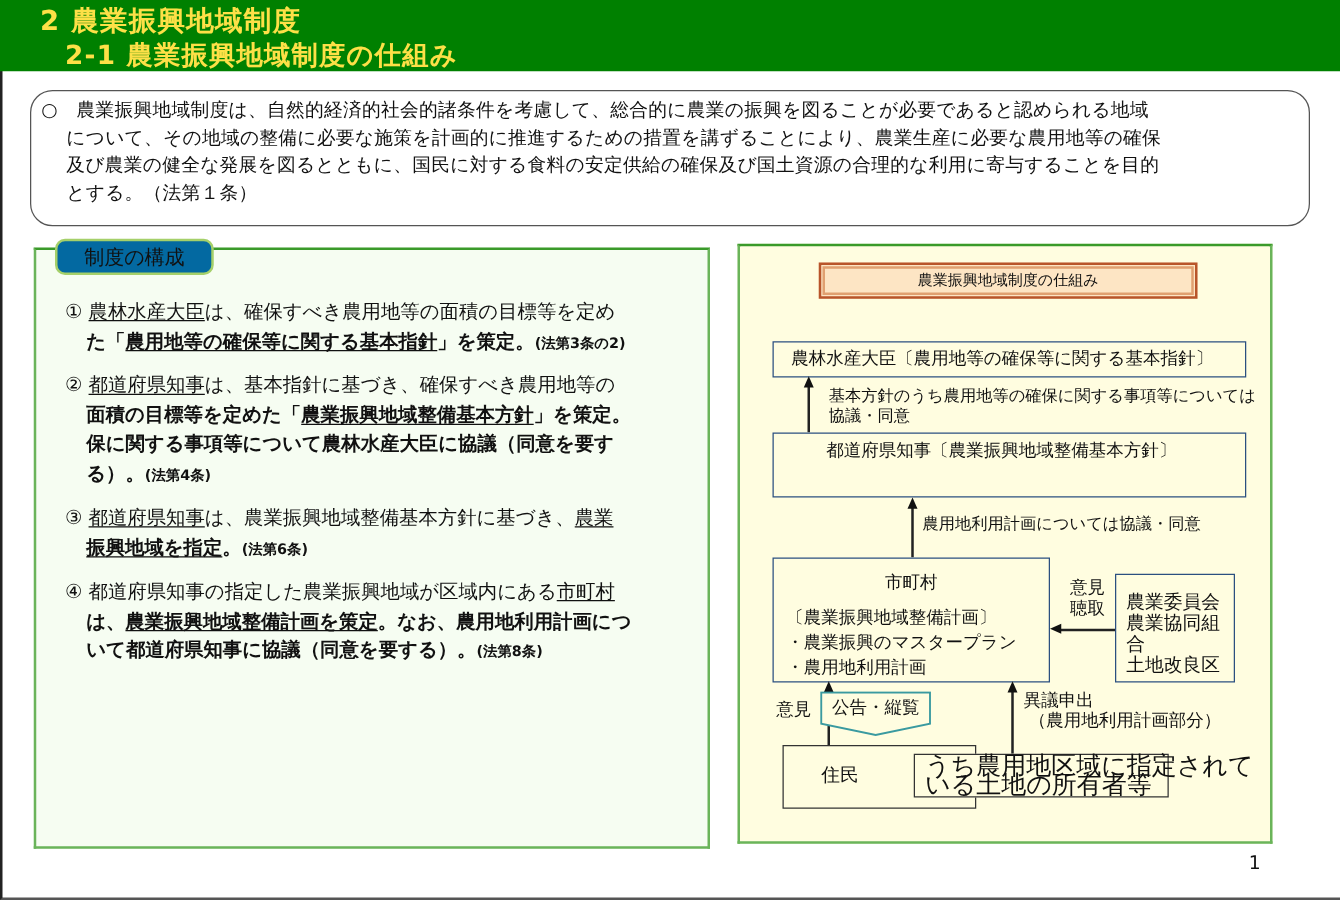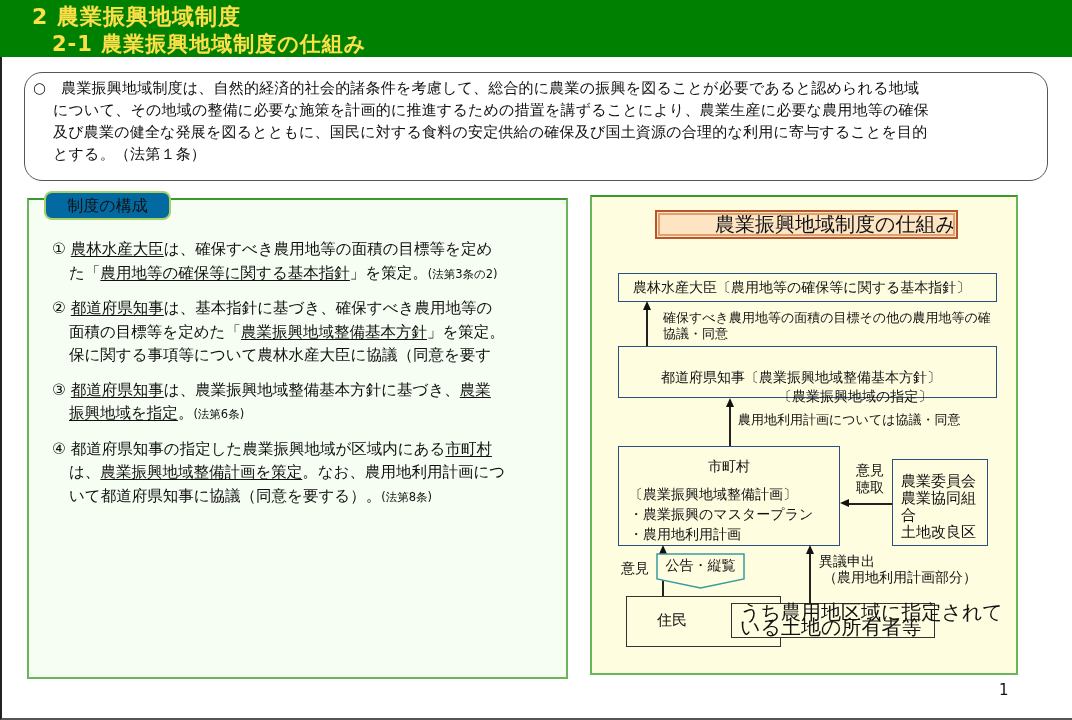--- a/index.html
+++ b/index.html
@@ -13,29 +13,29 @@
   .intro { position: absolute; left: 24px; top: 72px; width: 1024px; height: 109px; border: 1px solid #555; border-radius: 18px; background: #fff; padding: 4px 14px 0 8px; }
   .intro p { font-size: 15px; line-height: 22px; white-space: nowrap; letter-spacing: 0.2px; }
   .intro .l1 { padding-left: 0; }
   .intro .ind { padding-left: 20px; }
 
   .left-panel { position: absolute; left: 27px; top: 198px; width: 541px; height: 481px; background: #f6fdf2; border: 2px solid #6ab45a; border-top-color: #3a9a2a; }
   .tab { position: absolute; left: 44px; top: 191px; width: 127px; height: 29px; background: #0369a1; border: 2px solid #a5d06a; border-radius: 8px; font-size: 16px; text-align: center; line-height: 25px; }
   .items { position: absolute; left: 52px; top: 238px; width: 510px; }
   .item { font-size: 15.5px; line-height: 23.5px; margin-bottom: 11px; white-space: nowrap; }
   .item .ln { display: block; }
-  .item .cont { padding-left: 17px; }
+  .item .cont { padding-left: 17px; font-weight: bold; }
   .u { text-decoration: underline; text-underline-offset: 2px; margin-top: 34px; }
   .small { font-size: 11.5px; }
 
   .right-panel { position: absolute; left: 590px; top: 195px; width: 428px; height: 480px; background: #fffde0; border: 2px solid #6ab45a; border-top-color: #3a9a2a; }
-  .dg-title { position: absolute; left: 655px; top: 210px; width: 303px; height: 29px; background: #fde5c4; border: 2px solid #b8552a; outline: 2px solid #e0a070; outline-offset: -5px; font-size: 20px; text-align: right; line-height: 24px; }
+  .dg-title { position: absolute; left: 655px; top: 210px; width: 303px; height: 29px; background: #fde5c4; border: 2px solid #b8552a; outline: 2px solid #e0a070; outline-offset: -5px; font-size: 12px; text-align: center; line-height: 24px; }
   .box { position: absolute; background: #fffde0; border: 1.5px solid #2b4f80; font-size: 14px; }
   .box1 { left: 618px; top: 273px; width: 379px; height: 29px; padding-left: 14px; line-height: 26px; white-space: nowrap; }
-  .box2 { left: 618px; top: 346px; width: 379px; height: 52px; padding-left: 42px; padding-top: 21px; line-height: 19px; white-space: nowrap; }
+  .box2 { left: 618px; top: 346px; width: 379px; height: 52px; padding-left: 42px; padding-top: 5px; line-height: 19px; white-space: nowrap; }
   .box3 { left: 618px; top: 446px; width: 222px; height: 100px; padding-top: 9px; white-space: nowrap; }
   .box3 .c { text-align: center; line-height: 20px; margin-bottom: 8px; }
   .box3 .r { padding-left: 10px; line-height: 20px; }
   .box4 { left: 892px; top: 459px; width: 96px; height: 87px; border-width: 1.5px; padding: 13px 0 0 8px; line-height: 17px; font-size: 15px; }
   .box5 { left: 626px; top: 596px; width: 155px; height: 51px; border-color: #333; padding: 14px 0 0 30px; font-size: 15px; }
   .box6 { left: 715px; top: 603px; width: 204px; height: 35px; border-color: #333; padding: 1px 0 0 8px; font-size: 20px; line-height: 15px; white-space: nowrap; margin-left: 16px; }
   .lbl { position: absolute; font-size: 13px; white-space: nowrap; line-height: 16px; }
   .vline { position: absolute; width: 1.5px; background: #222; }
   .hline { position: absolute; height: 1.5px; background: #222; }
   .arrow-up { position: absolute; width: 0; height: 0; border-left: 4px solid transparent; border-right: 4px solid transparent; border-bottom: 9px solid #111; }
@@ -66,47 +66,47 @@
 
 <div class="items">
   <div class="item">
     <span class="ln"><span>①</span> <span class="u">農林水産大臣</span><span>は、確保すべき農用地等の面積の目標等を定め</span></span>
     <span class="ln cont"><span>た「</span><span class="u">農用地等の確保等に関する基本指針</span><span>」を策定。</span><span class="small">(法第3条の2)</span></span>
   </div>
   <div class="item">
     <span class="ln"><span>②</span> <span class="u">都道府県知事</span><span>は、基本指針に基づき、確保すべき農用地等の</span></span>
     <span class="ln cont"><span>面積の目標等を定めた「</span><span class="u">農業振興地域整備基本方針</span><span>」を策定。</span></span>
     <span class="ln cont">保に関する事項等について農林水産大臣に協議（同意を要す</span>
+    <span class="ln cont"><span>る）。</span><span class="small">(法第4条)</span></span>
   </div>
   <div class="item">
     <span class="ln"><span>③</span> <span class="u">都道府県知事</span><span>は、農業振興地域整備基本方針に基づき、</span><span class="u">農業</span></span>
     <span class="ln cont"><span class="u">振興地域を指定</span><span>。</span><span class="small">(法第6条)</span></span>
   </div>
   <div class="item">
     <span class="ln"><span>④</span> <span>都道府県知事の指定した農業振興地域が区域内にある</span><span class="u">市町村</span></span>
     <span class="ln cont"><span>は、</span><span class="u">農業振興地域整備計画を策定</span><span>。なお、農用地利用計画につ</span></span>
     <span class="ln cont"><span>いて都道府県知事に協議（同意を要する）。</span><span class="small">(法第8条)</span></span>
   </div>
 </div>
 
 <div class="right-panel"></div>
 <div class="dg-title">農業振興地域制度の仕組み</div>
 
 <div class="box box1">農林水産大臣〔農用地等の確保等に関する基本指針〕</div>
 
 <div class="vline" style="left:646px; top:308px; height:38px;"></div>
 <div class="arrow-up" style="left:643px; top:301px;"></div>
 <div class="lbl" style="left:663px; top:310px;">
-  <div>確保すべき農用地等の面積の目標その他の農用地等の確</div>
+  <div>基本方針のうち農用地等の確保に関する事項等については</div>
   <div>協議・同意</div>
 </div>
 
 <div class="box box2">
   <div>都道府県知事〔農業振興地域整備基本方針〕</div>
-  <div style="padding-left:117px;">〔農業振興地域の指定〕</div>
 </div>
 
 <div class="vline" style="left:729px; top:406px; height:40px;"></div>
 <div class="arrow-up" style="left:726px; top:398px;"></div>
 <div class="lbl" style="left:738px; top:412px;">農用地利用計画については協議・同意</div>
 
 <div class="box box3">
   <div class="c">市町村</div>
   <div class="r">〔農業振興地域整備計画〕</div>
   <div class="r">・農業振興のマスタープラン</div>

